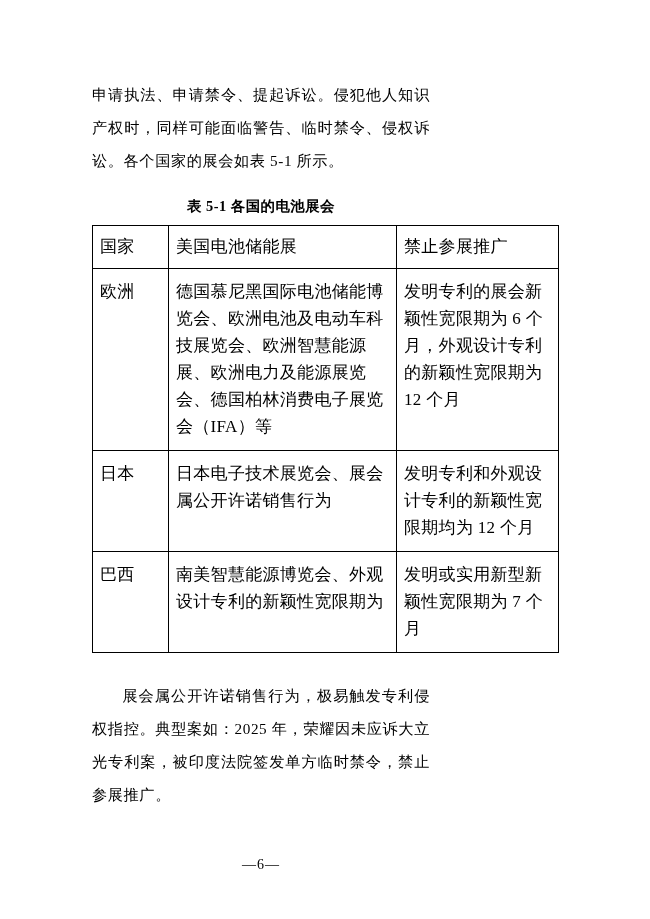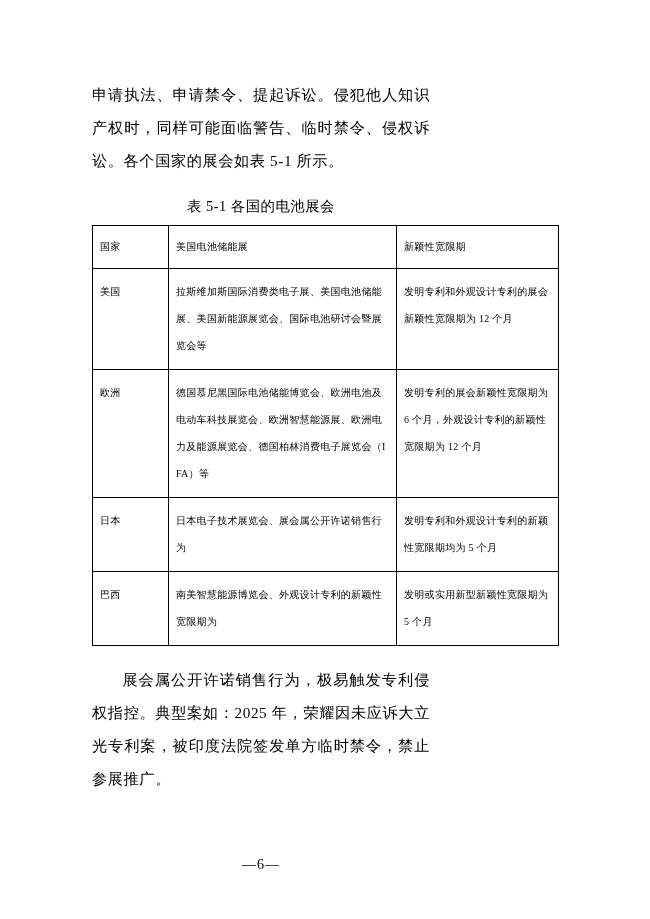--- a/index.html
+++ b/index.html
@@ -31,46 +31,47 @@
   .para.indent {
     text-indent: 2em;
   }
   .table-caption {
     text-align: center;
     font-size: 14.4px;
     line-height: 30px;
     margin-top: 14px;
     margin-bottom: 4px;
     letter-spacing: 0.5px;
+    font-weight: bold;
   }
   table.battery-expo {
     width: 466px;
     border-collapse: collapse;
     table-layout: fixed;
     margin: 0 auto;
   }
   table.battery-expo td {
     border: 1px solid #000000;
     vertical-align: top;
     padding: 9px 7px 10px 7px;
-    font-size: 10px;
+    font-size: 17px;
     line-height: 27px;
     letter-spacing: 0.3px;
     word-break: break-all;
   }
   table.battery-expo tr.head td {
     padding-top: 10px;
     padding-bottom: 10px;
     line-height: 22px;
   }
   .col-country { width: 76px; }
   .col-expo { width: 228px; }
   .col-grace { width: 162px; }
   .after-table {
-    margin-top: 17px;
+    margin-top: 26px;
   }
   .footer {
     position: absolute;
     left: 0;
     right: 0;
     bottom: 46px;
     text-align: center;
     font-size: 14px;
     letter-spacing: 1px;
   }
@@ -87,41 +88,36 @@
   <table class="battery-expo">
     <colgroup>
       <col class="col-country">
       <col class="col-expo">
       <col class="col-grace">
     </colgroup>
     <tbody>
       <tr class="head">
         <td>国家</td>
         <td>美国电池储能展</td>
-        <td>新颖性宽限期</td>
-      </tr>
-      <tr>
-        <td>美国</td>
-        <td>拉斯维加斯国际消费类电子展、美国电池储能展、美国新能源展览会、国际电池研讨会暨展览会等</td>
-        <td>发明专利和外观设计专利的展会新颖性宽限期为 12 个月</td>
+        <td>禁止参展推广</td>
       </tr>
       <tr>
         <td>欧洲</td>
         <td>德国慕尼黑国际电池储能博览会、欧洲电池及电动车科技展览会、欧洲智慧能源展、欧洲电力及能源展览会、德国柏林消费电子展览会（IFA）等</td>
         <td>发明专利的展会新颖性宽限期为 6 个月，外观设计专利的新颖性宽限期为 12 个月</td>
       </tr>
       <tr>
         <td>日本</td>
         <td>日本电子技术展览会、展会属公开许诺销售行为</td>
-        <td>发明专利和外观设计专利的新颖性宽限期均为 5 个月</td>
+        <td>发明专利和外观设计专利的新颖性宽限期均为 12 个月</td>
       </tr>
       <tr>
         <td>巴西</td>
         <td>南美智慧能源博览会、外观设计专利的新颖性宽限期为</td>
-        <td>发明或实用新型新颖性宽限期为 5 个月</td>
+        <td>发明或实用新型新颖性宽限期为 7 个月</td>
       </tr>
     </tbody>
   </table>
 
   <p class="para indent after-table">展会属公开许诺销售行为，极易触发专利侵权指控。典型案如：2025 年，荣耀因未应诉大立光专利案，被印度法院签发单方临时禁令，禁止参展推广。</p>
 
   <div class="footer">—6—</div>
 
 </div>
 

